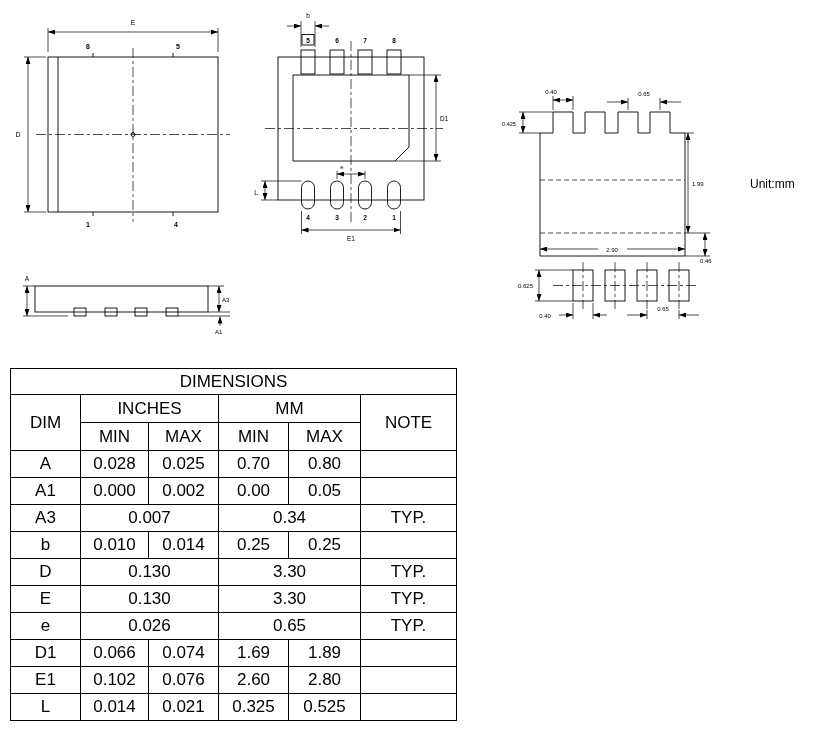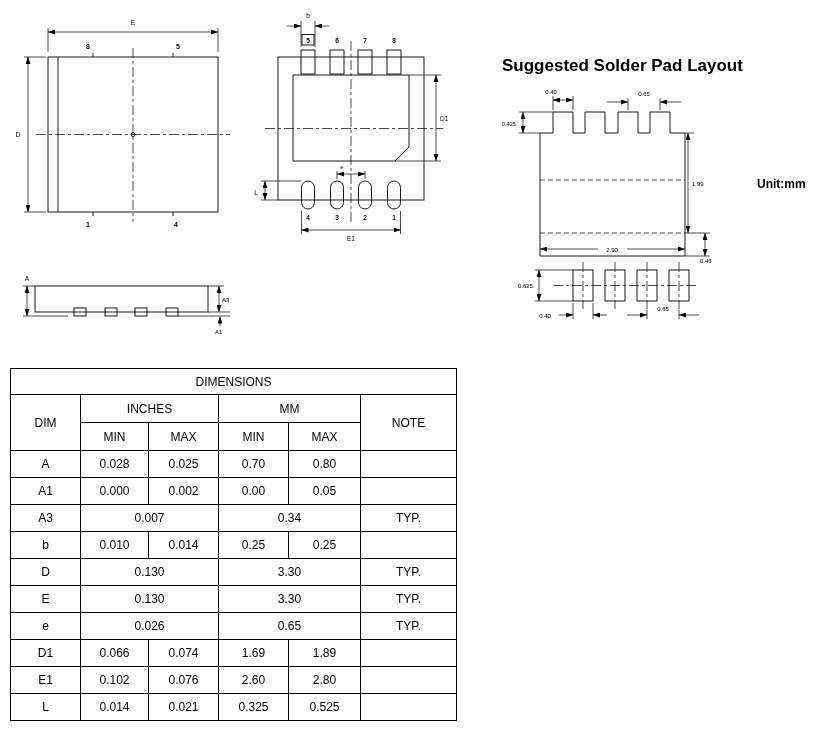--- a/index.html
+++ b/index.html
@@ -11,23 +11,23 @@
   
   svg line, svg rect, svg path, svg circle { stroke:#000; fill:none; stroke-width:0.9; }
   svg .dim { stroke-width:0.7; }
   svg .cl  { stroke-width:0.7; stroke-dasharray:10 3 3 3; }
   svg .dsh { stroke-width:0.7; stroke-dasharray:5 3; }
   svg text { fill:#000; stroke:none; font-family:"Liberation Sans", sans-serif; }
   svg .pb  { font-weight:bold; }
   marker path { fill:#000; stroke:none; }
 
   .solder-title { font-size:17px; font-weight:bold; }
-  .unit-label   { font-size:12px; font-weight:700;margin-left:7px; }
-
-  .dim-table { border-collapse:collapse; table-layout:fixed; width:446px; font-size:12px;padding-left:36px; }
+  .unit-label   { font-size:12px; font-weight:400; }
+
+  .dim-table { border-collapse:collapse; table-layout:fixed; width:446px; font-size:17px;padding-left:36px; }
   .dim-table td { border:1px solid #000; text-align:center; vertical-align:middle; height:27px; padding:0; }
   .dim-table tr.r-title td { height:26px; }
   .dim-table tr.r-head  td { height:28px; }
 </style>
 </head>
 <body>
 
 <div class="page">
 
   <svg class="abs" style="left:10px; top:8px;" width="235" height="235">
@@ -151,21 +151,20 @@
       <line class="dim" x1="190" y1="52" x2="212" y2="52"></line>
       <line class="dim" x1="201" y1="26" x2="201" y2="52" marker-start="url(#s3)" marker-end="url(#e3)"></line>
       <line class="dim" x1="160" y1="56" x2="212" y2="56"></line>
       <line class="dim" x1="202" y1="66" x2="202" y2="56.5" marker-end="url(#e3)"></line>
     </g>
     <text x="9" y="21" text-anchor="middle" font-size="6.5">A</text>
     <text x="204" y="42" text-anchor="start" font-size="6">A3</text>
     <text x="197" y="74" text-anchor="start" font-size="6">A1</text>
   </svg>
 
-  <div class="abs solder-title" style="left:502px; top:56px;">Suggested Solder Pad Layout</div>
 
   <svg class="abs" style="left:495px; top:82px;" width="240" height="248">
     <defs>
       <marker id="s4" markerUnits="userSpaceOnUse" markerWidth="7" markerHeight="5" refX="0" refY="2.5" orient="auto">
           <path d="M0,2.5 L7,0 L7,5 Z"></path>
         </marker>
       <marker id="e4" markerUnits="userSpaceOnUse" markerWidth="7" markerHeight="5" refX="7" refY="2.5" orient="auto">
           <path d="M7,2.5 L0,0 L0,5 Z"></path>
         </marker>
     </defs>

